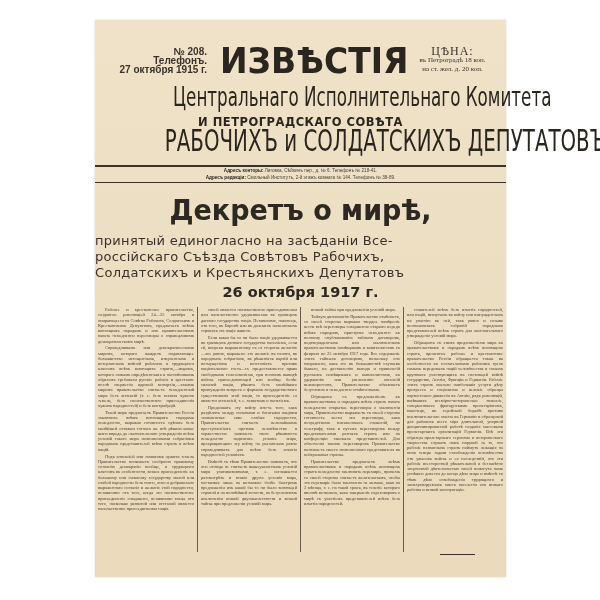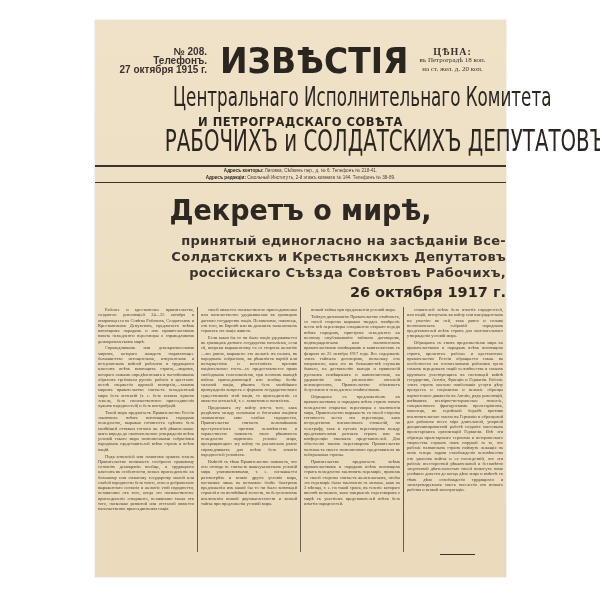--- a/index.html
+++ b/index.html
@@ -18,21 +18,21 @@
     .issue-info {
       position: absolute; left: 8px; top: 27px; width: 104px;
       text-align: right; font-weight: bold; font-size: 10px; line-height: 9px;
       color: #3a322b;
     }
     .price-info {
       position: absolute; left: 305px; top: 27px; width: 105px;
       text-align: center; font-family: "Liberation Serif", serif; font-size: 7px; line-height: 9px;
       color: #3a322b;
     }
-    .price-info .price-head { font-weight: bold; font-size: 10px; letter-spacing: 1px; }
+    .price-info .price-head { font-weight: normal; font-size: 12px; letter-spacing: 1px; }
     .title {
       position: absolute; left: 125px; top: 23px; width: 170px; text-align: center;
       font-family: "DejaVu Sans", sans-serif; font-weight: bold;
       font-size: 33px; line-height: 36px; letter-spacing: 0px; color: #2b2520;
       transform: scaleY(1.05);
     }
     .subtitle1 {
       position: absolute; left: 0; top: 63px; width: 411px; text-align: center;
       font-family: "DejaVu Sans", sans-serif; font-size: 27px; line-height: 28px;
       transform: scaleX(0.62); transform-origin: center; white-space: nowrap; color: #2b2520;
@@ -54,26 +54,26 @@
     }
     .address b { color: #2b2520; }
     .rule-bottom { position: absolute; left: 0; top: 162px; width: 411px; height: 1.2px; background: #3a322b; }
 
     .decree-title {
       position: absolute; left: 0; top: 176px; width: 411px; text-align: center;
       font-family: "DejaVu Sans", sans-serif; font-weight: bold; font-size: 27px; line-height: 30px;
       color: #2e2822; transform: scaleY(1.05);
     }
     .decree-sub {
-      position: absolute; left: 0; top: 213px; width: 411px; text-align: right;
-      font-family: "DejaVu Sans", sans-serif; font-weight: bold; font-size: 13px; line-height: 16.2px;
+      position: absolute; left: 0; top: 213px; width: 411px; text-align: left;
+      font-family: "DejaVu Sans", sans-serif; font-weight: normal; font-size: 13px; line-height: 16.2px;
       color: #3a322b; letter-spacing: 0.3px;
     }
     .decree-date {
-      position: absolute; left: 0; top: 264px; width: 411px; text-align: right;
+      position: absolute; left: 0; top: 264px; width: 411px; text-align: center;
       font-family: "DejaVu Sans", sans-serif; font-weight: bold; font-size: 14.5px; line-height: 16px;
       color: #2e2822;
     }
     .body-cols {
       position: absolute; left: 0; top: 287px; width: 411px; height: 245px;
       display: flex;
     }
     .col {
       flex: 1; padding: 0 3px; border-right: 0.8px solid #6a5e52;
       font-family: "Liberation Serif", serif; font-size: 4.4px; line-height: 5.25px;
@@ -118,22 +118,22 @@
         <b>Адресъ редакціи:</b>
         <span>Смольный Институтъ, 2-й этажъ комната № 144.  Телефонъ № 38-89.</span>
       </div>
     </div>
     <div class="rule-bottom"></div>
   </div>
 
   <div class="decree-title">Декретъ о мирѣ,</div>
   <div class="decree-sub">
     <div>принятый единогласно на засѣданіи Все-</div>
+    <div>россійскаго Съѣзда Совѣтовъ Рабочихъ,</div>
     <div>Солдатскихъ и Крестьянскихъ Депутатовъ</div>
-    <div>россійскаго Съѣзда Совѣтовъ Рабочихъ,</div>
   </div>
   <div class="decree-date">26 октября 1917 г.</div>
 
   <div class="body-cols">
     <div class="col">
       <p>Рабочее и крестьянское правительство, созданное революціей 24—25 октября и опирающееся на Совѣты Рабочихъ, Солдатскихъ и Крестьянскихъ Депутатовъ, предлагаетъ всѣмъ воюющимъ народамъ и ихъ правительствамъ начать немедленно переговоры о справедливомъ демократическомъ мирѣ.</p>
       <p>Справедливымъ или демократическимъ миромъ, котораго жаждетъ подавляющее большинство истощенныхъ, измученныхъ и истерзанныхъ войной рабочихъ и трудящихся классовъ всѣхъ воюющихъ странъ,—миромъ, котораго самымъ опредѣленнымъ и настойчивымъ образомъ требовали русскіе рабочіе и крестьяне послѣ сверженія царской монархіи,—такимъ миромъ правительство считаетъ немедленный миръ безъ аннексій (т. е. безъ захвата чужихъ земель, безъ насильственнаго присоединенія чужихъ народностей) и безъ контрибуцій.</p>
       <p>Такой миръ предлагаетъ Правительство Россіи заключить всѣмъ воюющимъ народамъ немедленно, выражая готовность сдѣлать безъ малѣйшей оттяжки тотчасъ же всѣ рѣшительные шаги впредь до окончательнаго утвержденія всѣхъ условій такого мира полномочными собраніями народныхъ представителей всѣхъ странъ и всѣхъ націй.</p>
       <p>Подъ аннексіей или захватомъ чужихъ земель Правительство понимаетъ сообразно правовому сознанію демократіи вообще, и трудящихся классовъ въ особенности, всякое присоединеніе къ большому или сильному государству малой или слабой народности безъ точно, ясно и добровольно выраженнаго согласія и желанія этой народности, независимо отъ того, когда это насильственное присоединеніе совершено, независимо также отъ того, насколько развитой или отсталой является насильственно присоединяемая нація.</p>
     </div>

